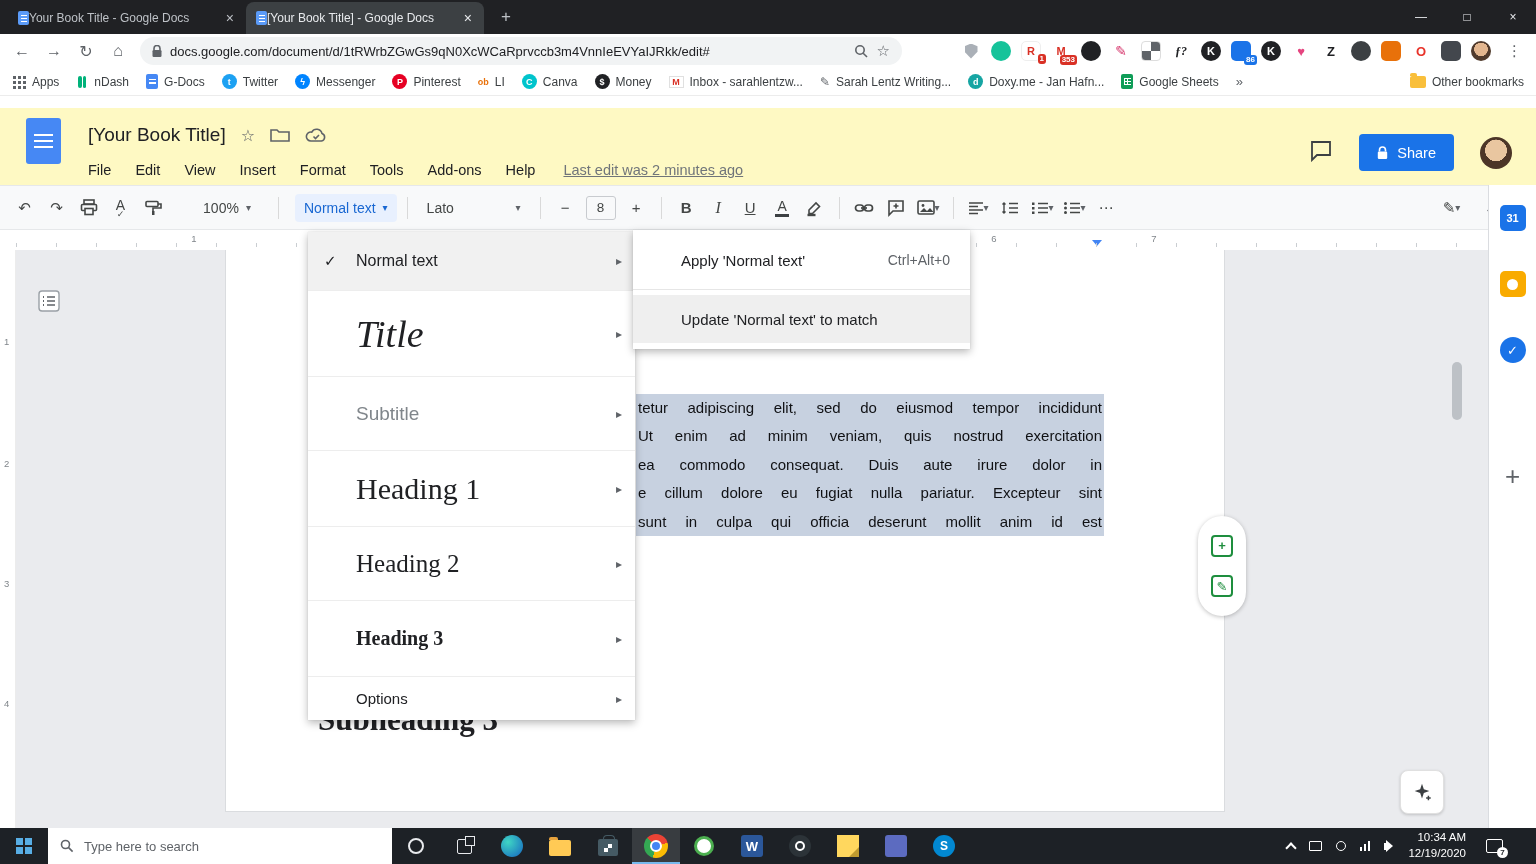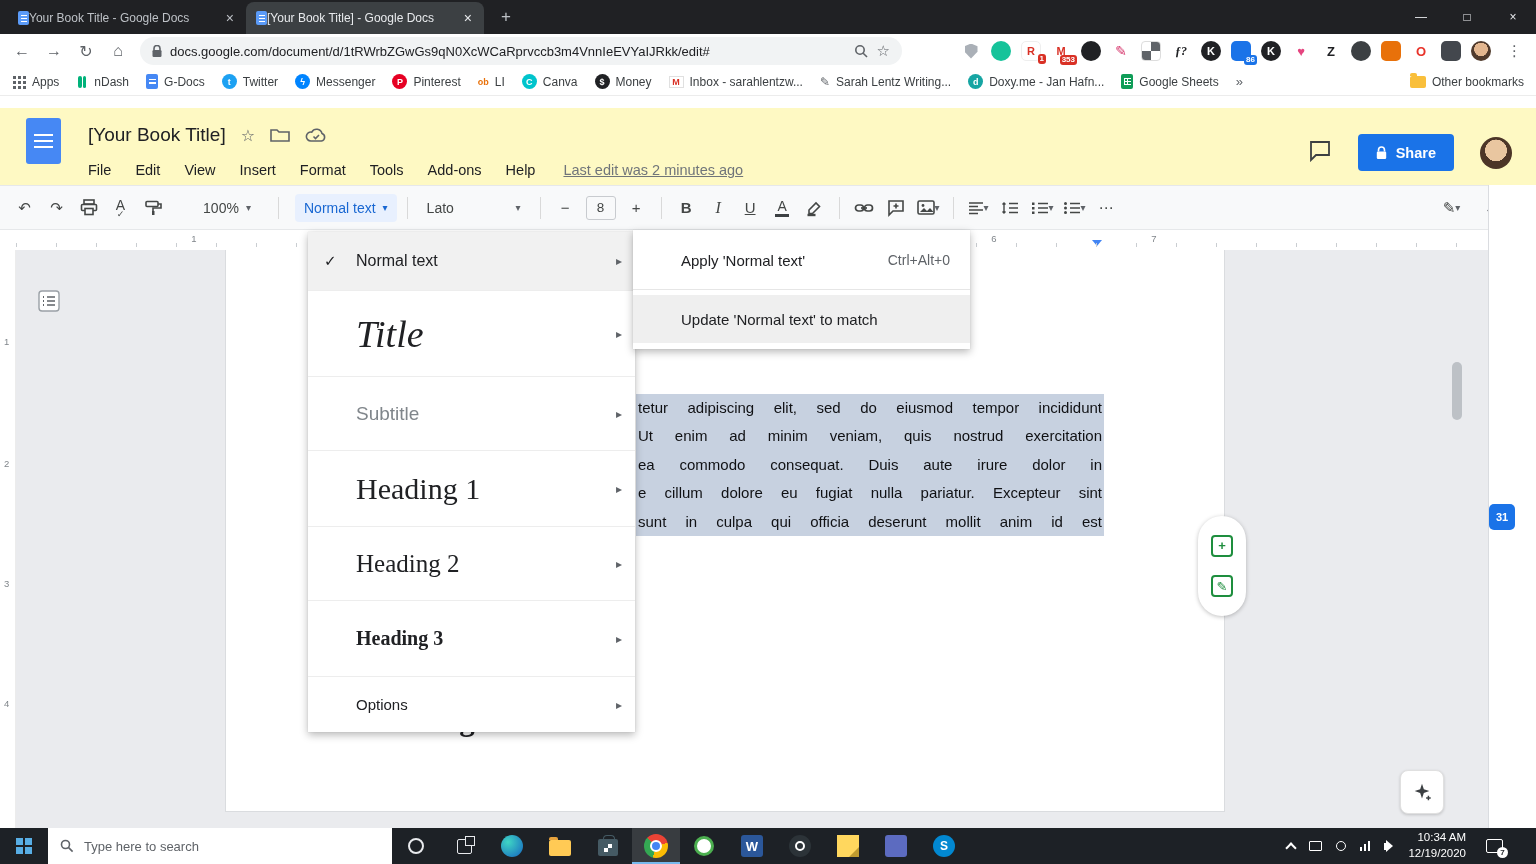--- a/index.html
+++ b/index.html
@@ -75,21 +75,21 @@
 
 .dochead{position:absolute;top:108px;left:0;right:0;height:89px;background:#fef9c3}
 .docsicon{position:absolute;left:26px;top:10px;width:35px;height:46px;background:#4688f4;border-radius:3px}
 .docsicon::after{content:"";position:absolute;left:8px;right:8px;top:16px;height:17px;background:repeating-linear-gradient(#fff 0 2.2px,transparent 2.2px 6px)}
 .titlerow{position:absolute;left:88px;top:16px;display:flex;align-items:center;gap:15px}
 .doctitle{font-size:19px;color:#202124}
 .t-ico{color:#5f6368;font-size:16px;display:inline-flex;align-items:center}
 .menurow{position:absolute;left:88px;top:54px;display:flex;align-items:center;gap:24px;font-size:14.5px;color:#202124}
 .lastedit{color:#70757a;text-decoration:underline;margin-left:4px}
 .headright{position:absolute;right:24px;top:26px;display:flex;align-items:center;gap:26px}
-.sharebtn{display:flex;align-items:center;gap:9px;background:#1a73e8;color:#fff;font-size:14.5px;height:37px;padding:16px 18px;border-radius:4px;font-weight:700}
+.sharebtn{display:flex;align-items:center;gap:9px;background:#1a73e8;color:#fff;font-size:14.5px;height:37px;padding:16px 18px;border-radius:4px;font-weight:400}
 .avatar{width:32px;height:32px;border-radius:50%;background:radial-gradient(circle at 50% 42%,#e9c6a0 0 44%,#4c3527 45%)}
 
 
 .toolbar{position:absolute;top:185px;left:0;right:0;height:45px;background:#f8f9fa;border-top:1px solid #e6e8ea;border-bottom:1px solid #e6e8ea;display:flex;align-items:center;padding:0 10px;gap:3px}
 .tbtn{min-width:29px;height:28px;display:flex;align-items:center;justify-content:center;color:#444746;font-size:15px;border-radius:4px;padding:0 2px;flex:0 0 auto}
 .tsep{width:1px;height:22px;background:#d9d9d9;margin:0 7px;flex:0 0 auto}
 .tselect{display:flex;align-items:center;gap:7px;color:#444746;font-size:14px;padding:0 9px;height:28px;border-radius:4px;flex:0 0 auto}
 .chev{font-size:10px;color:#5f6368}
 .style-active{background:#e8f0fe;color:#1967d2;margin-left:6px}
 .style-active .chev{color:#1967d2}
@@ -116,34 +116,34 @@
 .outlinebtn{position:absolute;left:36px;top:38px;width:26px;height:26px;display:flex;align-items:center;justify-content:center}
 .seltext{position:absolute;left:636px;top:144px;width:468px;overflow:hidden}
 .sel-line{font-size:15px;line-height:28.4px;height:28.4px;background:#c7d1e0;color:#101114;text-align:justify;text-align-last:justify;padding:0 2px;white-space:normal}
 .subhead{position:absolute;left:318px;top:452px;font-family:"Liberation Serif","DejaVu Serif",serif;font-weight:700;font-size:31px;color:#202124;z-index:3}
 .vthumb{position:absolute;left:1452px;top:112px;width:10px;height:58px;background:#bdc1c6;border-radius:5px}
 .quickpill{position:absolute;left:1198px;top:266px;width:48px;height:100px;background:#fff;border-radius:24px;box-shadow:0 1px 4px rgba(0,0,0,.25);display:flex;flex-direction:column;align-items:center;justify-content:space-evenly;z-index:4}
 .qb{width:22px;height:22px;border:2px solid #1e8e3e;border-radius:4px;display:flex;align-items:center;justify-content:center;color:#1e8e3e;font-size:13px;font-weight:700}
 .explorebtn{position:absolute;left:1400px;top:520px;width:44px;height:44px;background:#fff;border:1px solid #e0e0e0;border-radius:8px;display:flex;align-items:center;justify-content:center;box-shadow:0 1px 3px rgba(0,0,0,.18);z-index:4}
 
 
-.rail{position:absolute;top:185px;right:0;width:48px;bottom:36px;background:#fff;border-left:1px solid #dadce0;z-index:5;display:flex;flex-direction:row;align-items:center;padding-top:20px;gap:40px}
+.rail{position:absolute;top:185px;right:0;width:48px;bottom:36px;background:#fff;border-left:1px solid #dadce0;z-index:5;display:flex;flex-direction:column;align-items:center;padding-top:20px;gap:40px}
 .rail-ico{width:26px;height:26px;display:flex;align-items:center;justify-content:center;font-size:11px;font-weight:700;flex:0 0 auto}
 .r-cal{background:#1a73e8;color:#fff;border-radius:5px}
 .r-keep{background:#f9ab00;border-radius:5px;position:relative}
 .r-keep::after{content:"";width:11px;height:11px;background:#fff;border-radius:50%}
 .r-tasks{background:#1a73e8;color:#fff;border-radius:50%;font-size:13px}
 .rail-plus{margin-top:60px;color:#5f6368;font-size:26px;line-height:1}
 
 
 .stylemenu{position:absolute;left:308px;top:232px;width:327px;background:#fff;box-shadow:0 3px 8px rgba(0,0,0,.28),0 0 1px rgba(0,0,0,.12);z-index:40}
 .sm-row{position:relative;display:flex;align-items:center;border-top:1px solid #ededed}
 .sm-row:first-child{border-top:none}
 .sm-row.hl{background:#f1f1f1}
-.h58{height:58px}.h86{height:86px}.h74{height:74px}.h76{height:76px}.h52{height:56px}
+.h58{height:58px}.h86{height:86px}.h74{height:74px}.h76{height:76px}.h52{height:44px}
 .sm-check{position:absolute;left:16px;font-size:15px;color:#202124}
 .sm-arrow{position:absolute;right:13px;color:#5f6368;font-size:12px}
 .sm-label{margin-left:48px;color:#202124}
 .lbl-normal{font-size:16px}
 .lbl-title{font-family:"Liberation Serif","DejaVu Serif",serif;font-style:italic;font-size:38px}
 .lbl-subtitle{font-size:19px;color:#80868b}
 .lbl-h1{font-family:"Liberation Serif","DejaVu Serif",serif;font-size:30px}
 .lbl-h2{font-family:"Liberation Serif","DejaVu Serif",serif;font-size:25px}
 .lbl-h3{font-family:"Liberation Serif","DejaVu Serif",serif;font-size:20px;font-weight:700}
 .lbl-options{font-size:15px}

